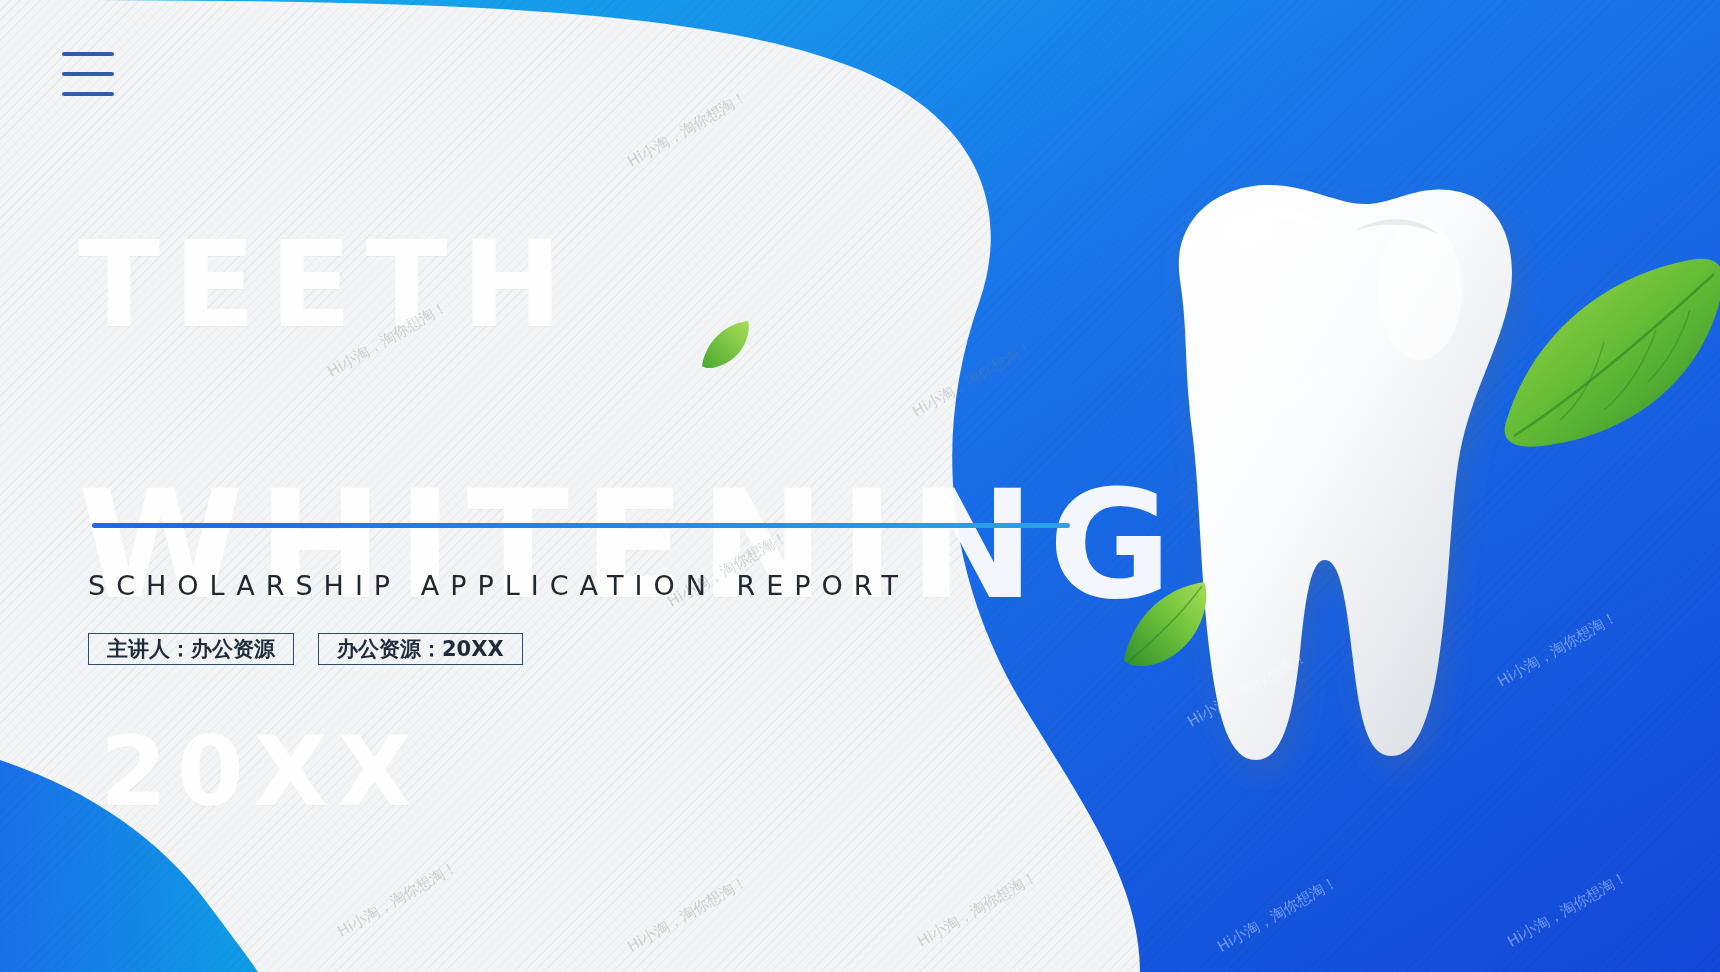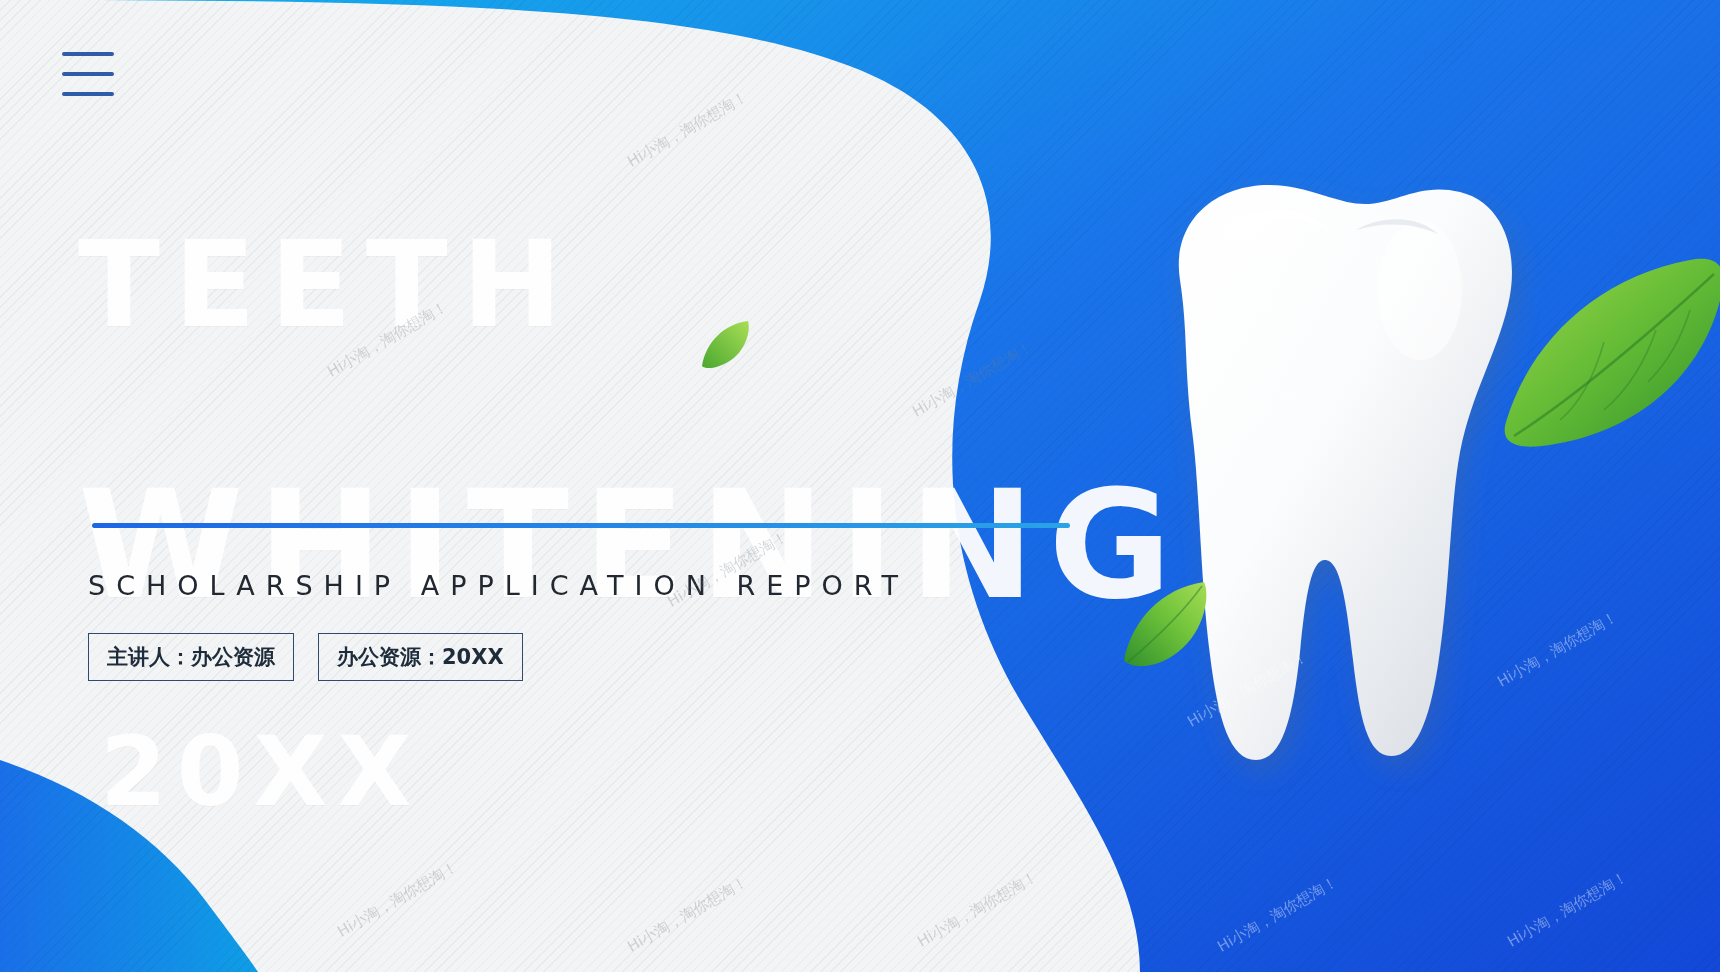--- a/index.html
+++ b/index.html
@@ -73,21 +73,21 @@
     font-size:27px;font-weight:400;color:#222831;
     letter-spacing:11px;white-space:nowrap;text-align:right;
   }
 
   .meta-row{
     position:absolute;left:88px;top:633px;z-index:7;
     display:flex;gap:24px;
   }
   .meta-box{
     border:1.5px solid #2f4a6b;
-    padding:9px 18px;
+    padding:1px 18px;
     font-size:21px;font-weight:700;color:#1d2b3a;
     font-family:"DejaVu Sans","Liberation Sans",sans-serif;
     background:transparent;white-space:nowrap;
   }
 
   
   .tooth-wrap{position:absolute;left:1120px;top:160px;width:420px;height:640px;z-index:5;}
 
   
   .leaf{position:absolute;z-index:6;}

